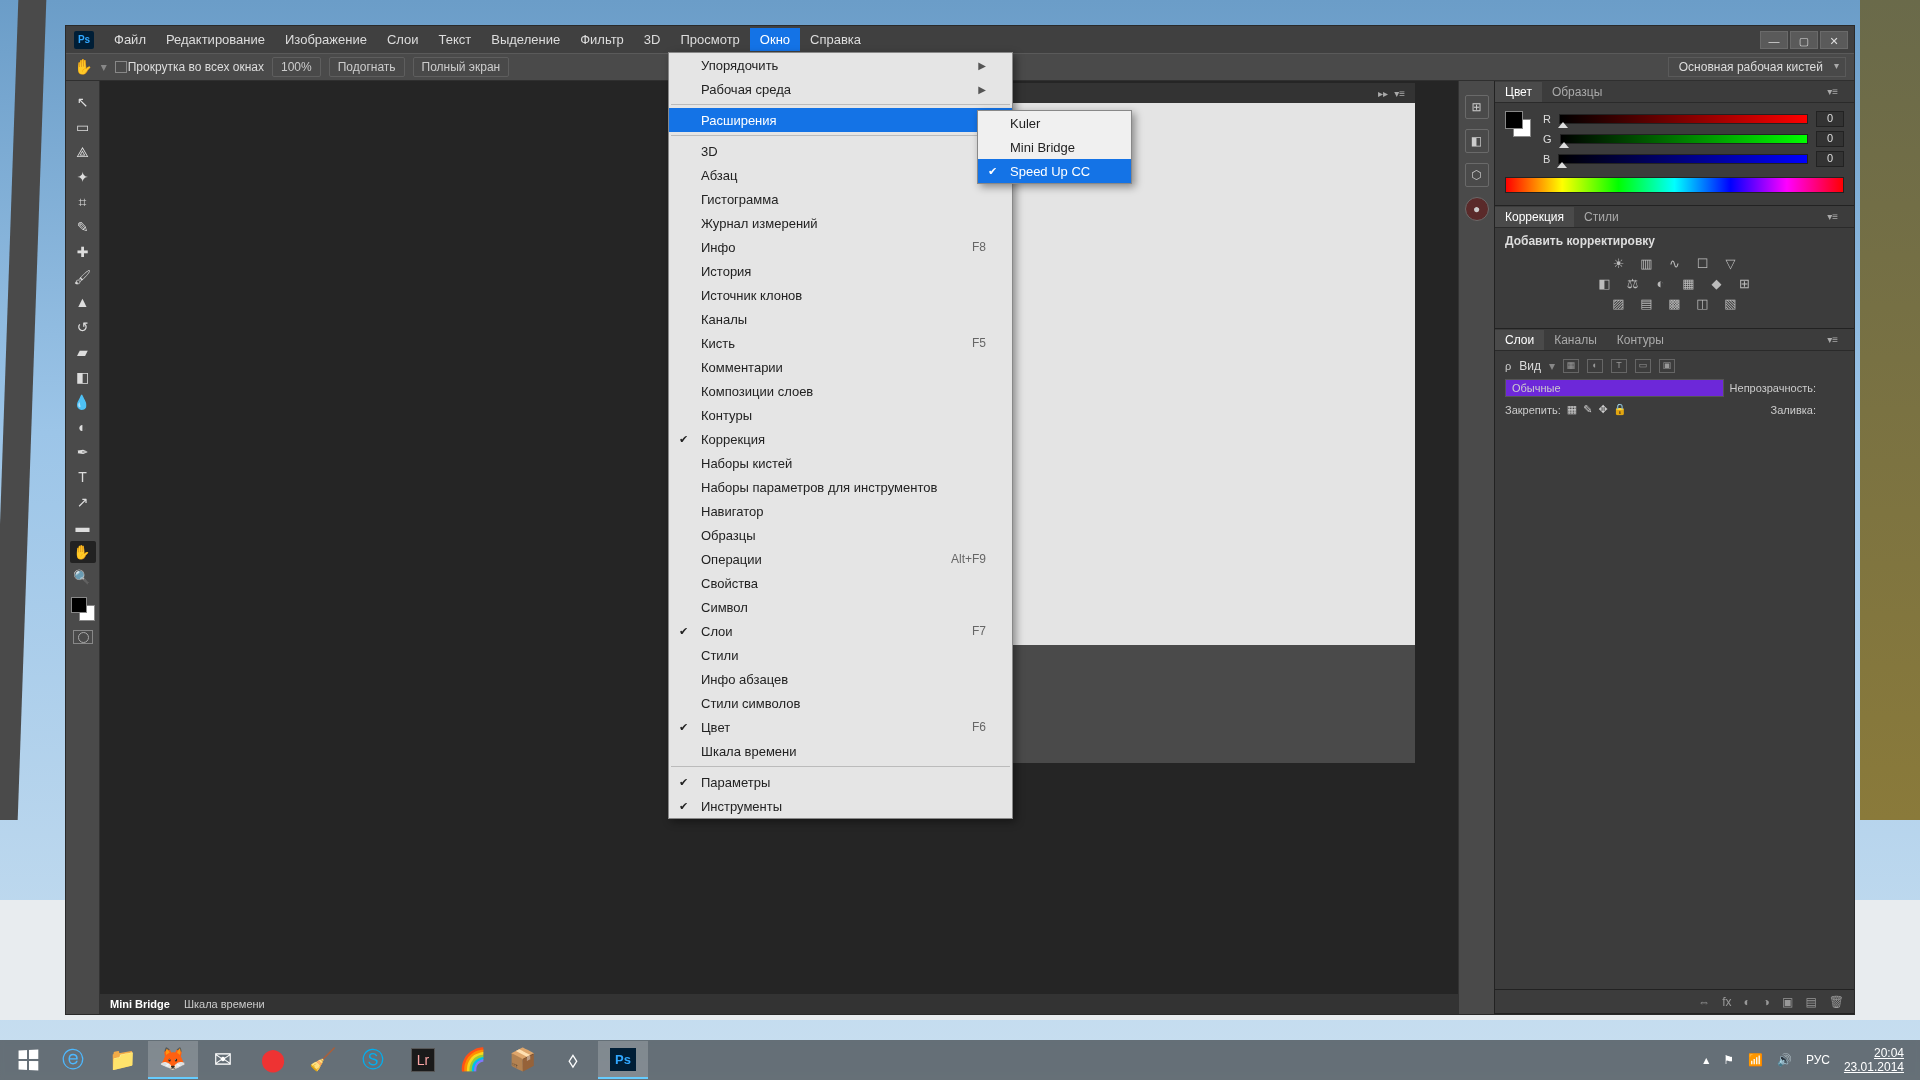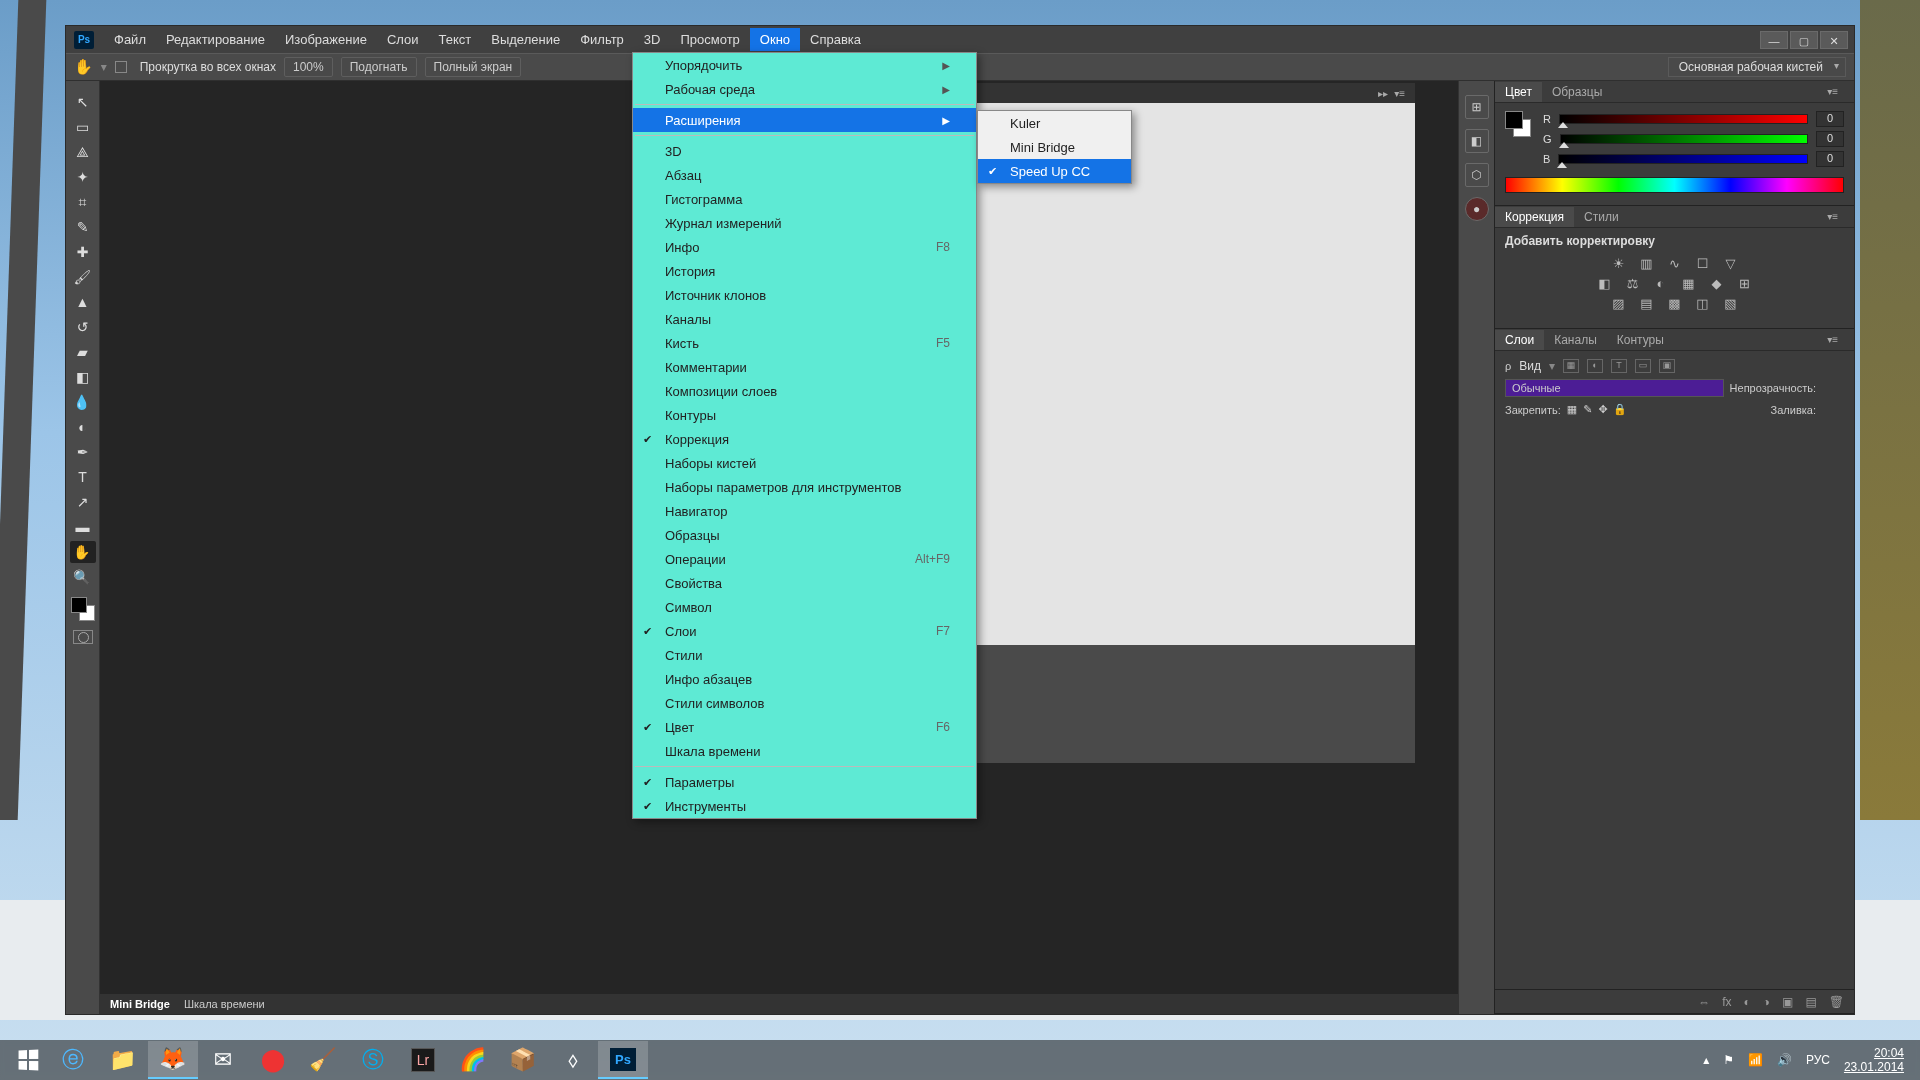--- a/index.html
+++ b/index.html
@@ -13,21 +13,21 @@
 .app{position:absolute;left:65px;top:25px;width:1790px;height:990px;background:#4a4a4a;display:flex;flex-direction:column;border:1px solid #2a2a2a;}
 .titlebar{height:27px;background:#404040;display:flex;align-items:center;padding-left:8px;}
 .ps-badge{width:20px;height:18px;background:#001e36;color:#31a8ff;font-size:10px;font-weight:bold;display:flex;align-items:center;justify-content:center;border-radius:2px;margin-right:10px;}
 .menubar{display:flex;gap:0;color:#ddd;font-size:13px;}
 .menubar span{padding:4px 10px;cursor:pointer;}
 .menubar span.active{background:#1473e6;color:#ffffff;}
 .window-controls{margin-left:auto;display:flex;align-items:center;gap:2px;padding-right:6px;}
 .window-controls div{width:28px;height:18px;background:#5a5a5a;color:#ddd;text-align:center;font-size:11px;line-height:18px;border:1px solid #6a6a6a;cursor:pointer;}
 .optbar{height:28px;background:#4a4a4a;border-top:1px solid #5a5a5a;border-bottom:1px solid #2f2f2f;display:flex;align-items:center;padding:0 8px;gap:8px;color:#ddd;font-size:12px;}
 .optbar .hand{font-size:15px;}
-.optbar .chk{display:flex;align-items:center;gap:13px;}
+.optbar .chk{display:flex;align-items:center;gap:1px;}
 .optbar .chk .box{width:12px;height:12px;border:1px solid #888;}
 .optbar .btn{padding:2px 8px;border:1px solid #5e5e5e;background:#494949;color:#ccc;font-size:12px;border-radius:2px;}
 .optbar .spacer{flex:1;}
 .workspace-dd{border:1px solid #5a5a5a;padding:2px 22px 2px 10px;font-size:12px;color:#ddd;position:relative;background:#494949;}
 .workspace-dd::after{content:"▾";position:absolute;right:6px;font-size:10px;color:#aaa;}
 .body{flex:1;display:flex;background:#2a2a2a;}
 
 .tools{width:34px;background:#4a4a4a;display:flex;flex-direction:column;align-items:center;padding-top:10px;gap:3px;border-right:1px solid #333;}
 .tool{width:26px;height:22px;color:#ddd;font-size:14px;display:flex;align-items:center;justify-content:center;cursor:pointer;border-radius:2px;}
 .tool.active{background:#222;}
@@ -67,27 +67,27 @@
 .hue{height:16px;margin-top:6px;background:linear-gradient(90deg,#f00,#ff0,#0f0,#0ff,#00f,#f0f,#f00);border:1px solid #222;}
 .color-sw{width:26px;height:26px;position:relative;margin-right:4px;}
 .color-sw .fg{position:absolute;width:18px;height:18px;background:#000;border:1px solid #888;top:0;left:0;z-index:2;}
 .color-sw .bg{position:absolute;width:18px;height:18px;background:#fff;border:1px solid #888;bottom:0;right:0;}
 .adjust-body{padding:6px 10px 12px;}
 .adjust-title{font-size:12px;color:#ddd;margin-bottom:8px;font-weight:bold;}
 .adj-row{display:flex;gap:10px;justify-content:center;margin:5px 0;color:#bbb;font-size:13px;}
 .adj-row span{width:18px;text-align:center;cursor:pointer;}
 .layers-body{padding:8px 10px;flex:1;}
 .layers-ctrl{display:flex;gap:6px;align-items:center;font-size:11px;color:#ccc;margin-bottom:6px;}
-.layers-ctrl .dd{flex:1;background:#4c1d95;border:1px solid #555;padding:2px 6px;}
+.layers-ctrl .dd{flex:1;background:#6d28d9;border:1px solid #555;padding:2px 6px;}
 .layers-filter{display:flex;gap:8px;align-items:center;margin-bottom:6px;}
 .layers-filter .ic{width:16px;height:14px;border:1px solid #666;font-size:9px;color:#999;text-align:center;}
 .layers-empty{height:540px;}
 .panel-foot{height:24px;border-top:1px solid #222;display:flex;align-items:center;justify-content:flex-end;gap:12px;padding:0 10px;color:#999;font-size:12px;}
 
-.dropdown{position:absolute;left:632px;top:52px;width:345px;background:#5eead4;border:1px solid #888;box-shadow:3px 3px 8px rgba(0,0,0,.4);color:#222;font-size:13px;z-index:100;}
+.dropdown{position:absolute;left:668px;top:52px;width:345px;background:#e5e5e5;border:1px solid #888;box-shadow:3px 3px 8px rgba(0,0,0,.4);color:#222;font-size:13px;z-index:100;}
 .dd-item{padding:3px 26px 3px 32px;position:relative;cursor:pointer;display:flex;justify-content:space-between;align-items:center;height:24px;}
 .dd-item.hl{background:#1473e6;color:#fff;}
 .dd-item .arrow{font-size:10px;color:#555;}
 .dd-item.hl .arrow{color:#fff;}
 .dd-item.chk::before{content:"✔";position:absolute;left:10px;font-size:11px;}
 .dd-sep{height:1px;background:#bbb;margin:3px 2px;}
 .dd-short{color:#666;font-size:12px;}
 
 .submenu{position:absolute;left:977px;top:110px;width:155px;background:#f0f0f0;border:1px solid #888;box-shadow:3px 3px 8px rgba(0,0,0,.4);color:#222;font-size:13px;z-index:101;}
 

